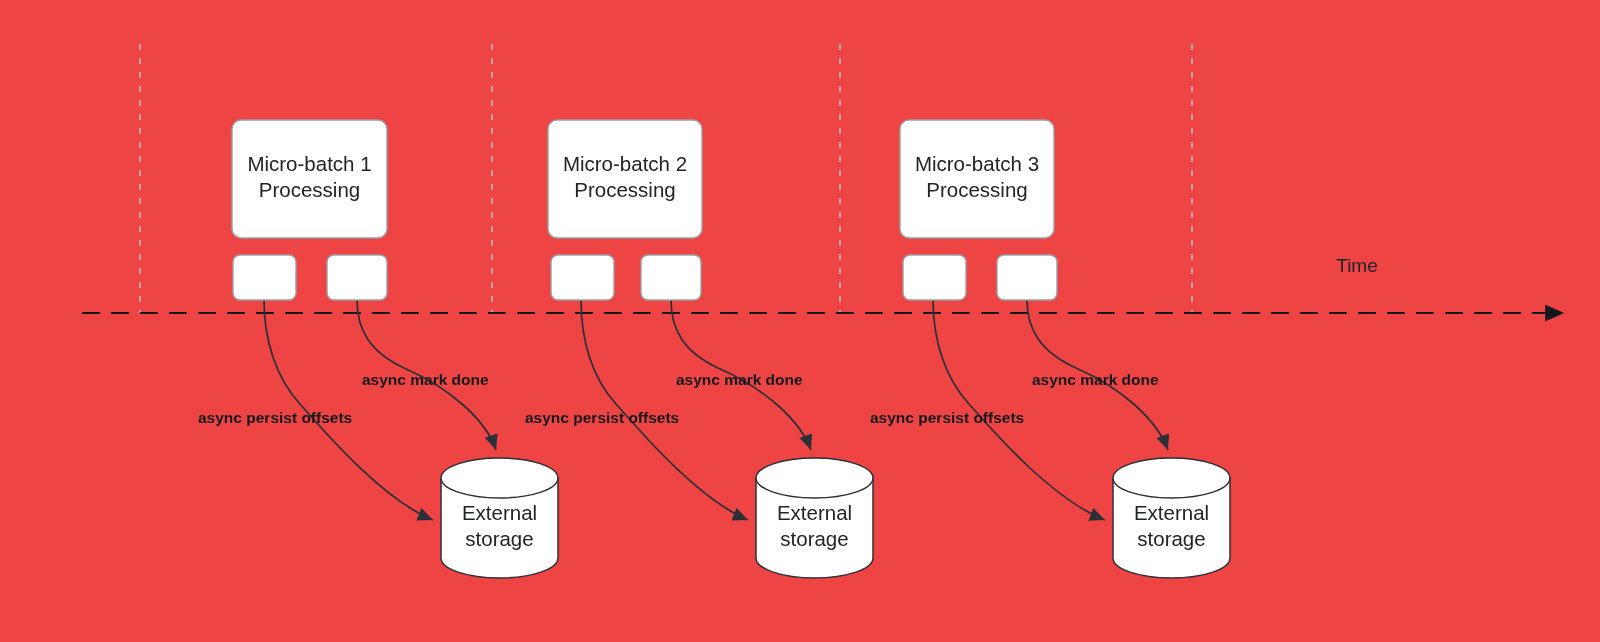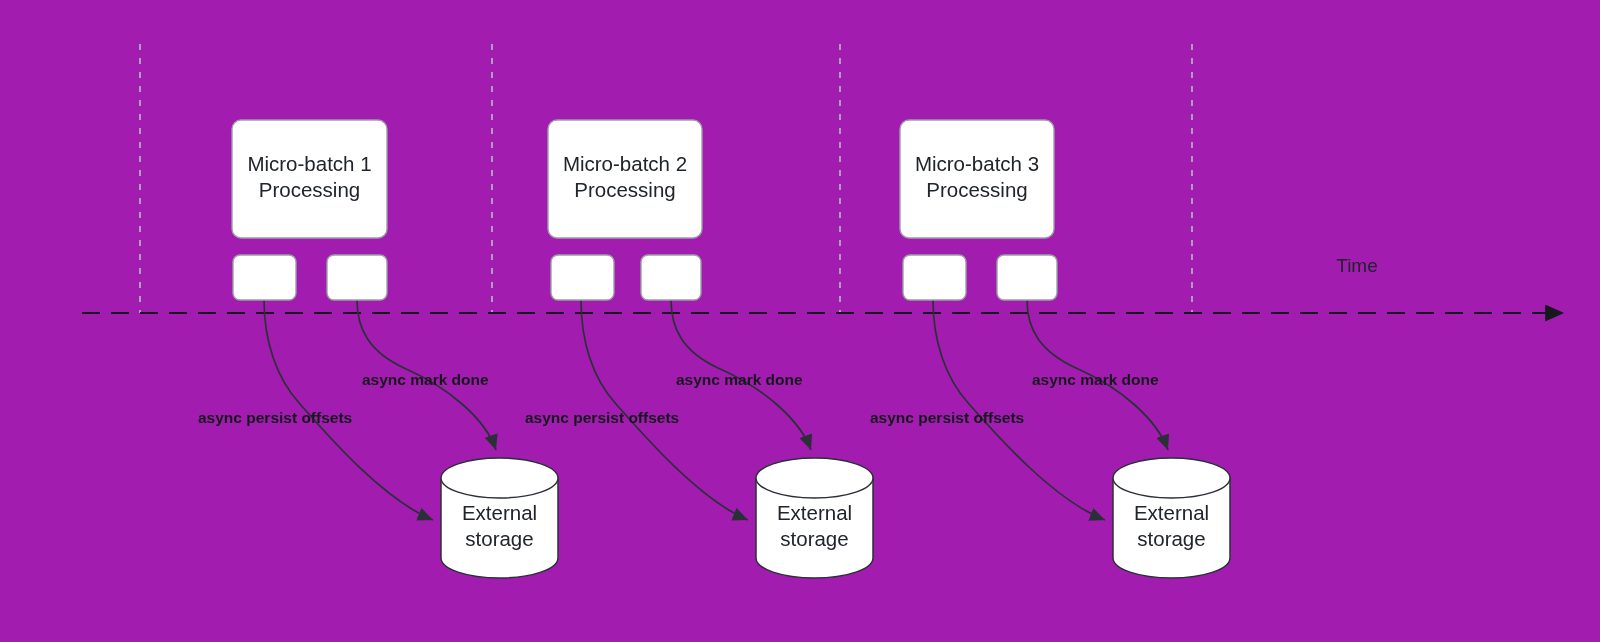--- a/index.html
+++ b/index.html
@@ -9,21 +9,21 @@
     background: #ffffff;
   }
   body {
     font-family: "Liberation Sans", sans-serif;
     -webkit-font-smoothing: antialiased;
   }
   #canvas {
     position: relative;
     width: 1600px;
     height: 642px;
-    background: #a21caf;
+    background: #ef4444;
     overflow: hidden;
   }
   #diagram-svg {
     position: absolute;
     left: 0;
     top: 0;
     width: 1600px;
     height: 642px;
     display: block;
   }

